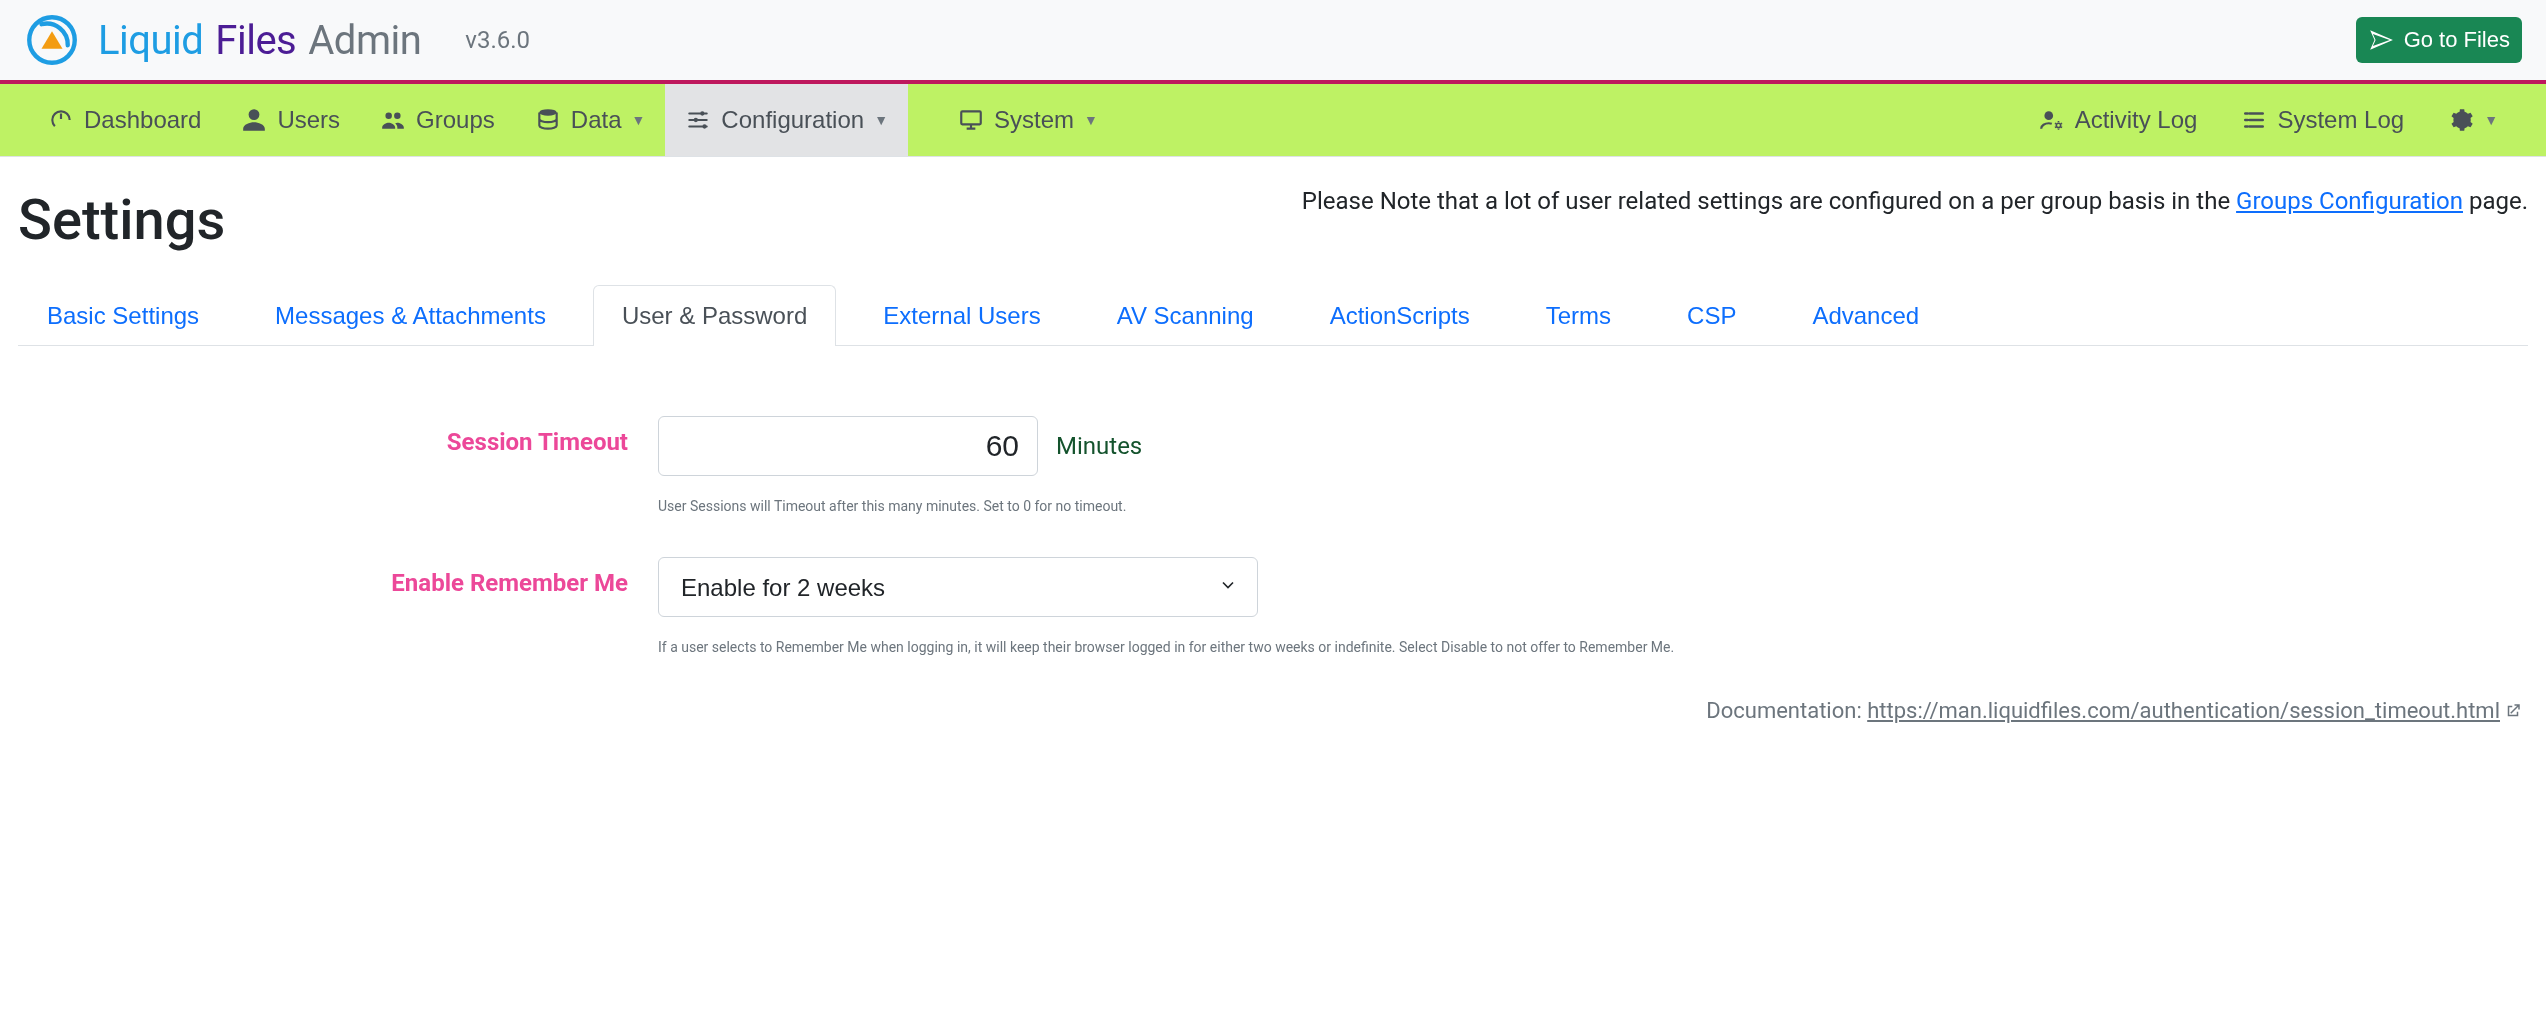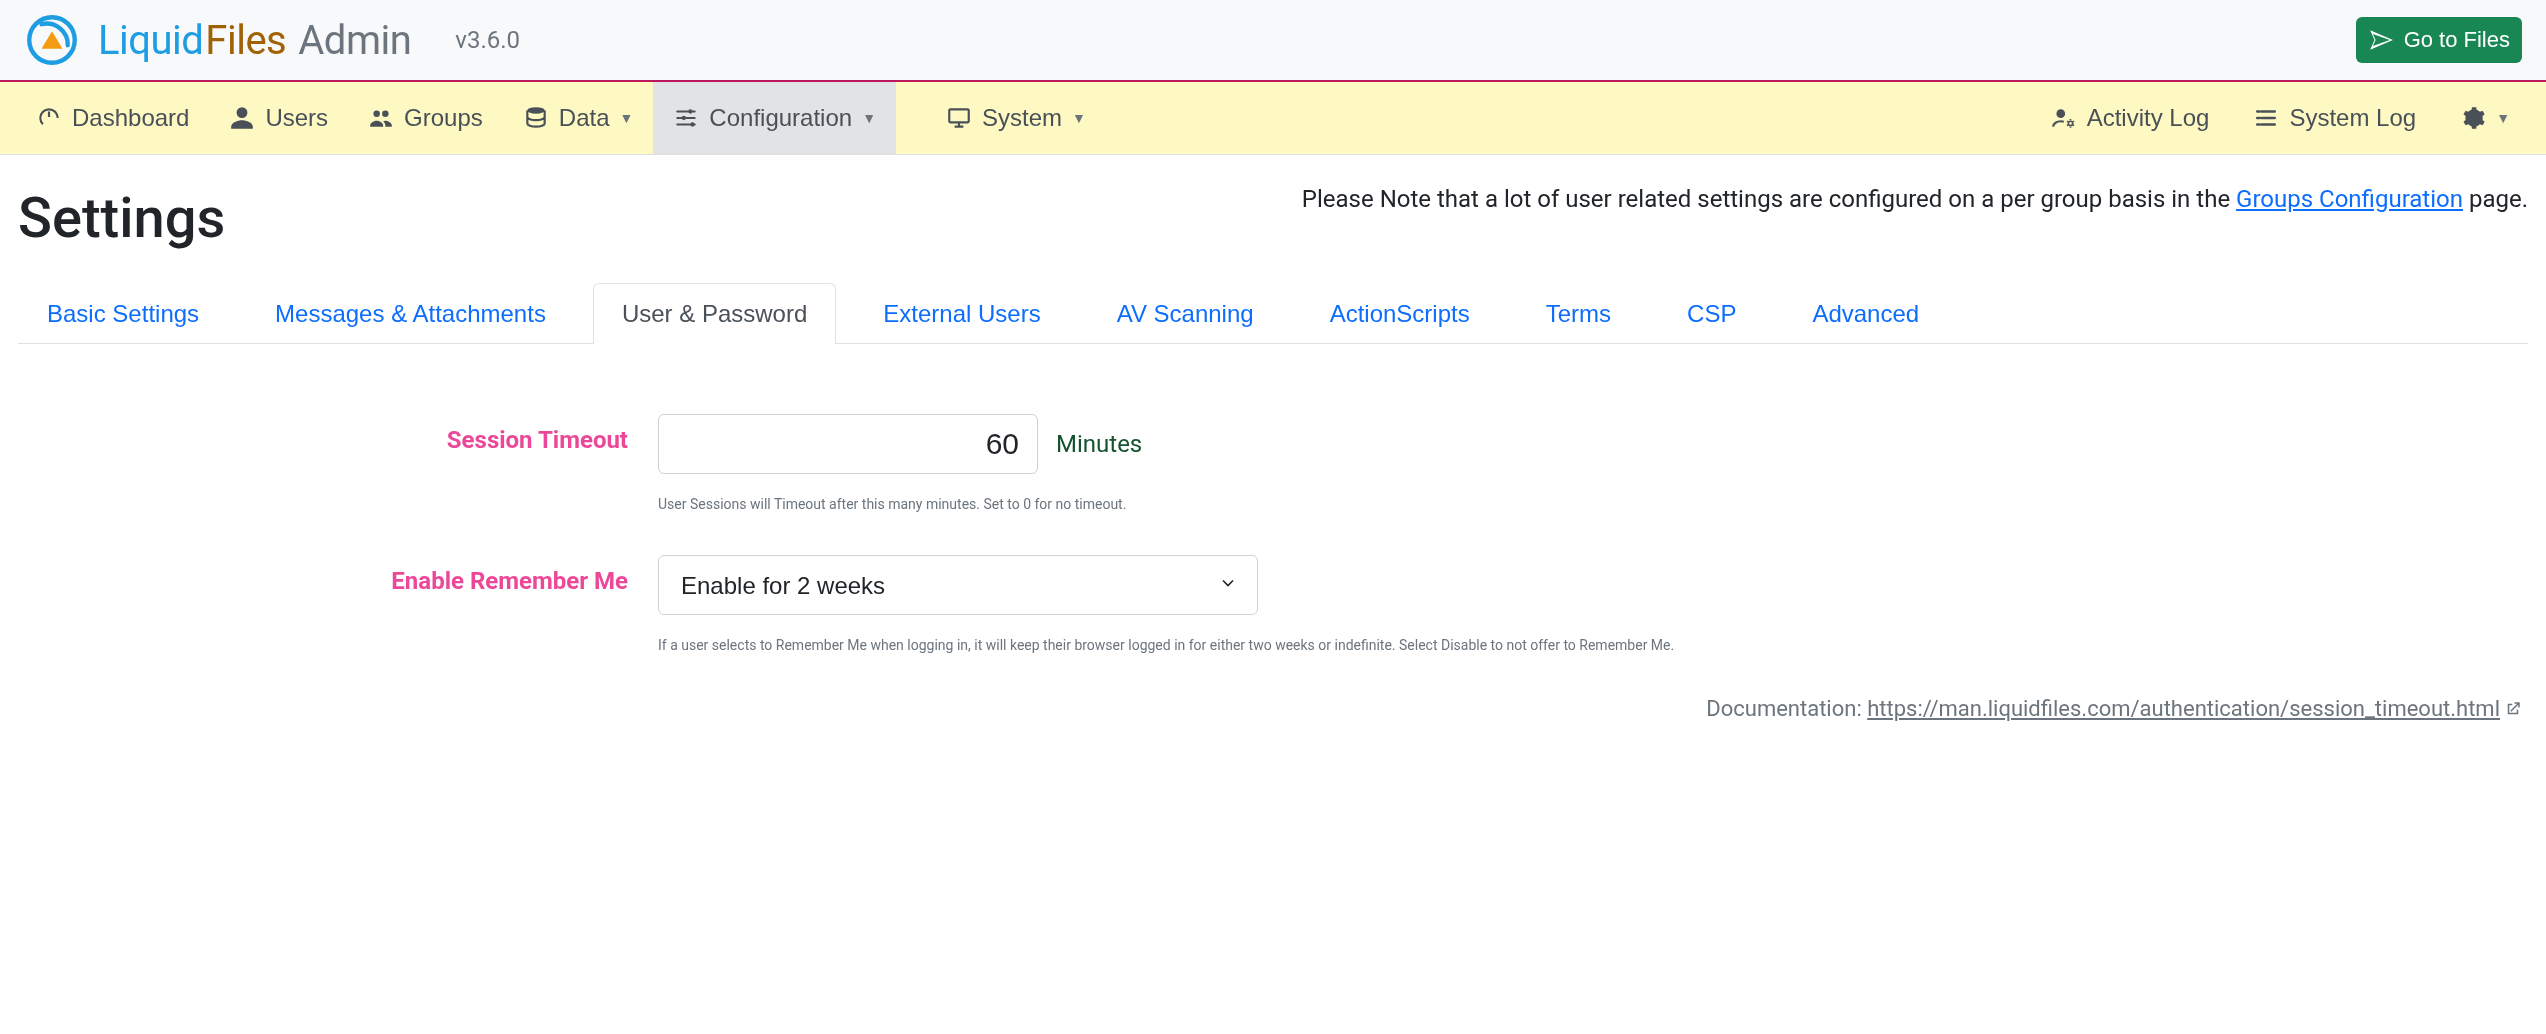--- a/index.html
+++ b/index.html
@@ -9,53 +9,53 @@
     color: #212529;
     background: #fff;
     width: 2546px;
   }
   
   .top-header {
     display: flex;
     align-items: center;
     justify-content: space-between;
     background: #f8f9fa;
-    border-bottom: 2px solid #be185d;
+    border-bottom: 4px solid #be185d;
     padding: 12px 24px;
   }
   .brand-cluster { display: flex; align-items: center; gap: 18px; }
   .logo {
     width: 56px; height: 56px;
     display: inline-flex; align-items: center; justify-content: center;
   }
   .brand-text {
     font-size: 40px; font-weight: 600; letter-spacing: -0.5px;
     display: inline-flex; align-items: baseline; gap: 0;
   }
   .brand-liquid { color: #1e9de3; font-weight: 400;}
-  .brand-files  { color: #a16207; font-weight: 400; margin-left: 2px;}
+  .brand-files  { color: #4c1d95; font-weight: 400; margin-left: 12px;}
   .brand-admin  { color: #6c757d; font-weight: 400; margin-left: 12px;}
   .version-text { color: #6c757d; font-size: 24px; margin-left: 26px; }
   .goto-files-btn {
     background: #198754;
     color: #fff;
     border: none;
     border-radius: 6px;
     padding: 10px 12px;
     font-size: 22px;
     display: inline-flex; align-items: center; gap: 10px;
     cursor: pointer;
   }
   
   .main-nav {
     display: flex;
     align-items: center;
-    background: #fef9c3;
+    background: #bef264;
     border-bottom: 1px solid #dee2e6;
-    padding: 0 16px;
+    padding: 0 28px;
     gap: 8px;
   }
   .nav-left, .nav-right { display: flex; align-items: center; }
   .nav-right { margin-left: auto; gap: 4px; }
   .nav-item {
     display: inline-flex; align-items: center; gap: 10px;
     padding: 22px 20px;
     font-size: 24px;
     color: #495057;
     cursor: pointer;

